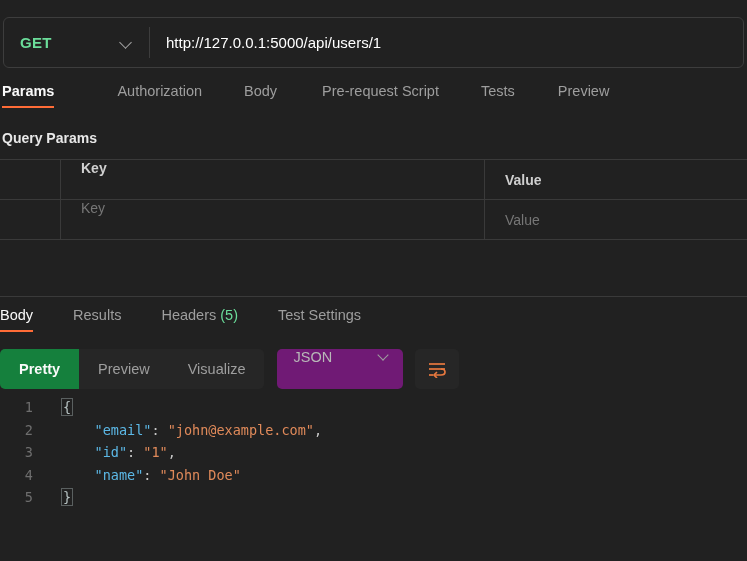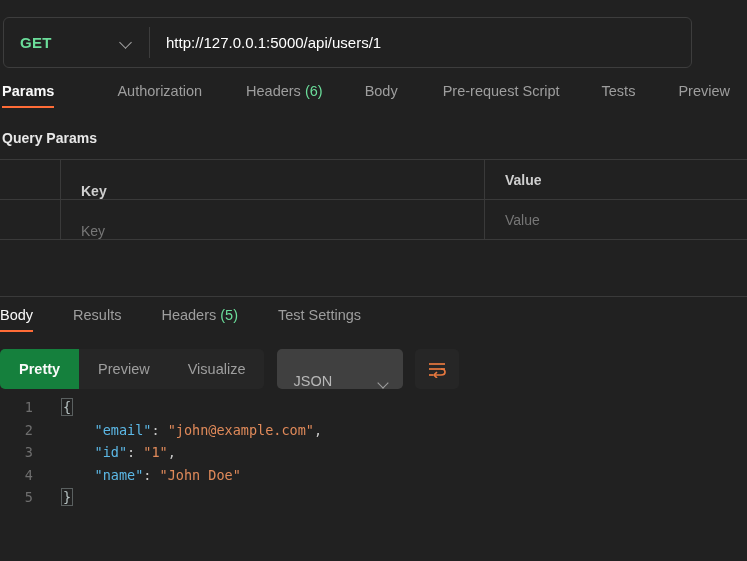--- a/index.html
+++ b/index.html
@@ -6,21 +6,21 @@
   html,body {
     width:747px; height:561px;
     background:#212121;
     font-family:"Liberation Sans", sans-serif;
     overflow:hidden;
   }
 
   
   .url-bar-wrap {
     position:absolute; left:3px; top:17px;
-    width:689px; height:51px;
+    width:741px; height:51px;
     border:1px solid #3d3d3d;
     border-radius:6px;
     background:#212121;
     display:flex; align-items:stretch;
   }
   .method-box {
     width:145px;
     display:flex; align-items:center;
     justify-content:space-between;
     padding:0 16px 0 16px;
@@ -92,21 +92,21 @@
     align-items:center;
   }
   .pcell-check {
     width:61px; height:100%;
     border-right:1px solid #3a3a3a;
     flex-shrink:0;
   }
   .pcell-key {
     width:424px; height:100%;
     border-right:1px solid #3a3a3a;
-    display:flex; align-items:flex-end;
+    display:flex; align-items:flex-start;
     padding-left:20px; flex-shrink:0;
   }
   .pcell-val {
     flex:1; height:100%;
     display:flex; align-items:center;
     padding-left:20px;
   }
   .ptr.head .pcell-key span,
   .ptr.head .pcell-val span {
     color:#cfcfcf; font-size:14px; font-weight:bold;
@@ -152,22 +152,22 @@
   }
   .seg {
     height:40px; display:flex; align-items:center;
     padding:0 19px; font-size:14.5px;
     color:#9e9e9e; cursor:pointer; white-space:nowrap;
   }
   .seg.active { background:#15803d; color:#fafafa; font-weight:bold;text-align:right; }
   .fmt-select {
     margin-left:13px;
     height:40px; min-width:85px;
-    background:#404040; border-radius:5px;
-    display:flex; align-items:flex-end;
+    background:#701a75; border-radius:5px;
+    display:flex; align-items:flex-start;
     justify-content:space-between;
     padding:0 13px 0 16px; cursor:pointer;gap:32px;
   }
   .fmt-select .fmt-label { font-size:14.5px; color:#b8b8b8; }
   .fmt-chev { width:12px; height:12px; position:relative; margin-left:14px; }
   .fmt-chev::before {
     content:""; position:absolute; left:1px; top:2px;
     width:7px; height:7px;
     border-right:1.6px solid #9e9e9e;
     border-bottom:1.6px solid #9e9e9e;
@@ -216,21 +216,20 @@
   </div>
   <div class="url-divider"></div>
   <div class="url-input-area">
     <span>http://127.0.0.1:5000/api/users/1</span>
   </div>
 </div>
 
 <div class="req-tabs">
   <div class="req-tab active" style="margin-left:2px;"><span>Params</span></div>
   <div class="req-tab" style="margin-left:63px;"><span>Authorization</span></div>
-  <div class="req-tab" style="margin-left:44px;"><span>Headers</span> <span class="tab-count">(6)</span></div>
   <div class="req-tab" style="margin-left:42px;"><span>Body</span></div>
   <div class="req-tab" style="margin-left:45px;"><span>Pre-request Script</span></div>
   <div class="req-tab" style="margin-left:42px;"><span>Tests</span></div>
   <div class="req-tab" style="margin-left:43px;"><span>Preview</span></div>
 </div>
 
 <div class="query-params-label">Query Params</div>
 
 <div class="params-table">
   <div class="ptr head">

